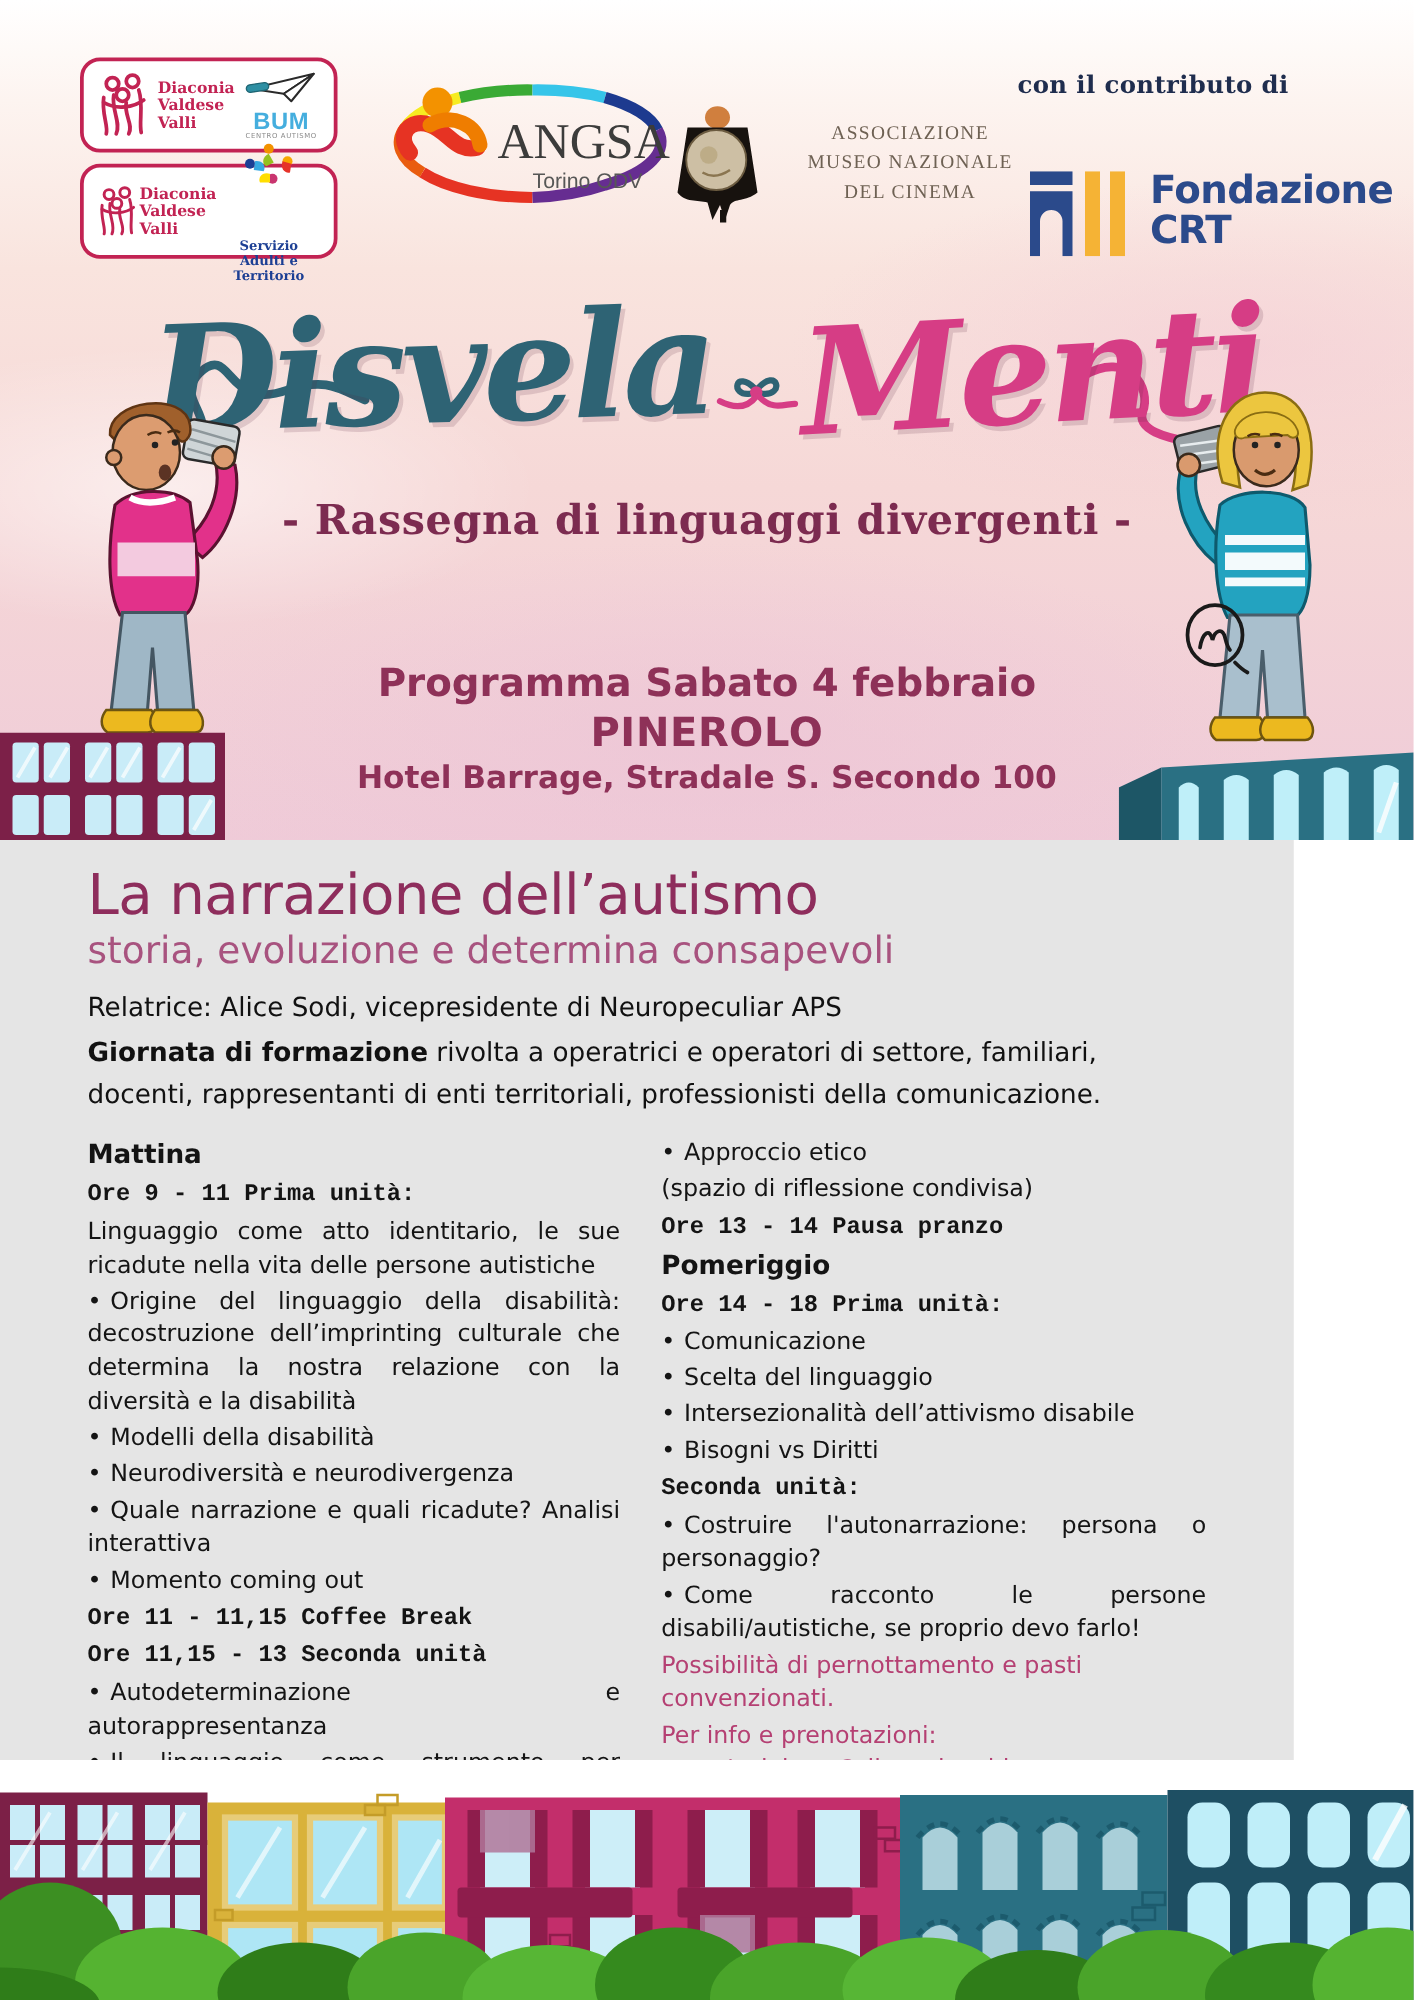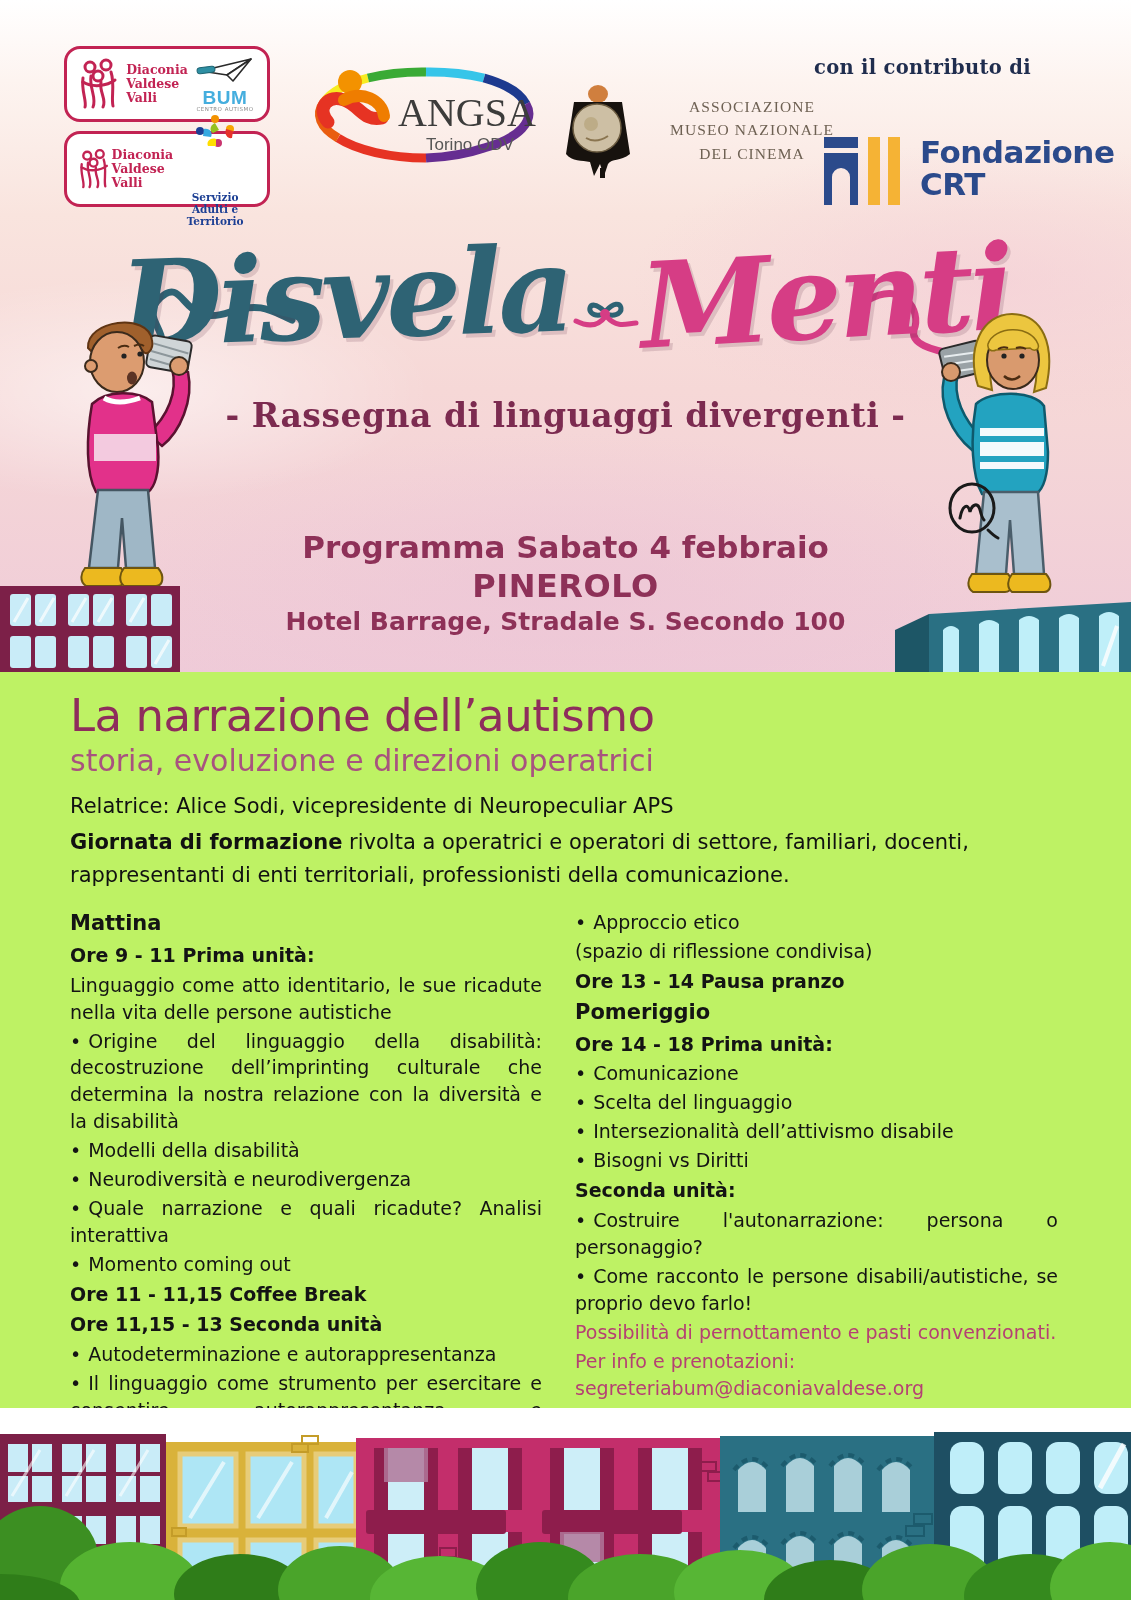--- a/index.html
+++ b/index.html
@@ -58,32 +58,32 @@
   .hero-sub{
     position:absolute;top:396px;left:0;width:100%;text-align:center;
     font-family:"DejaVu Serif","Liberation Serif",serif;font-weight:bold;
     color:#7c2b50;font-size:33px;letter-spacing:.5px;
   }
   .program{position:absolute;top:528px;left:0;width:100%;text-align:center;color:#8e3158;}
   .program .l1{font-size:31px;font-weight:bold;line-height:1.25;}
   .program .l2{font-size:32px;font-weight:bold;line-height:1.2;letter-spacing:.5px;}
   .program .l3{font-size:25px;font-weight:bold;line-height:1.35;}
   
-  .content{position:relative;width:1131px;height:736px;box-sizing:border-box;padding:16px 70px 0 70px;background:#bef264;}
+  .content{position:relative;width:1035px;height:736px;box-sizing:border-box;padding:16px 70px 0 70px;background:#e5e5e5;}
   .main-title{color:#8e2d5c;font-size:45px;line-height:1.08;margin:4px 0 2px 0;font-weight:normal;letter-spacing:-.5px;}
   .main-subtitle{color:#a8537f;font-size:30px;margin:2px 0 16px 0;font-weight:normal;}
   .speaker{font-size:21px;color:#111;margin:6px 0 8px 0;}
   .intro{font-size:21px;color:#111;line-height:1.6;margin:0 0 14px 0;}
   .intro b{font-weight:bold;}
   .cols{display:flex;gap:33px;margin-top:10px;}
   .col-left{width:472px;}
   .col-right{width:483px;}
   .sched-item{font-size:19px;color:#141414;line-height:1.42;margin:2px 0;}
   .sched-item.section{font-weight:bold;font-size:21px;margin:2px 0 3px 0;}
-  .sched-item.bold{font-weight:bold;margin:3px 0;}
+  .sched-item.bold{font-weight:bold;margin:3px 0;font-family:Liberation Mono, monospace;}
   .sched-item.text{text-align:justify;}
   .sched-item.bullet{text-align:justify;}
   .sched-item .dot{margin-right:7px;}
   .sched-item.note{color:#b54073;margin:2px 0;}
   
   .citystrip{position:absolute;left:0;top:1408px;width:1131px;height:192px;background:#fff;}
   .sig{position:absolute;left:944px;top:478px;width:58px;height:64px;}
 </style>
 </head>
 <body>
@@ -172,21 +172,21 @@
         <path d="M228 44 A105 42 0 0 1 186 88 A105 42 0 0 1 128 98" stroke="#662d91"></path>
       </g>
       <circle cx="52" cy="22" r="12" fill="#f39200"></circle>
       <path d="M30 62 C18 48 30 34 46 40 C62 46 66 62 84 58" fill="none" stroke="#e63323" stroke-width="13" stroke-linecap="round"></path>
       <path d="M46 40 C64 30 84 40 86 56" fill="none" stroke="#ef7d00" stroke-width="12" stroke-linecap="round"></path>
       <text x="100" y="66" font-family="Liberation Serif, DejaVu Serif, serif" font-size="40" fill="#3c3c3b">ANGSA</text>
       <text x="128" y="90" font-family="Liberation Sans, sans-serif" font-size="17" fill="#575756">Torino ODV</text>
     </svg>
   </div>
 
-  <div class="logo-abs museo" style="left:560px;top:80px;gap:36px;">
+  <div class="logo-abs museo" style="left:536px;top:80px;gap:36px;">
     <svg width="74" height="100" viewBox="0 0 74 100">
       <ellipse cx="38" cy="14" rx="10" ry="9" fill="#d07f3e"></ellipse>
       <path d="M14 22 L62 22 L70 74 C60 82 52 78 48 84 L44 96 L40 84 L34 96 L30 82 C22 80 12 82 6 74 Z" fill="#17120e"></path>
       <circle cx="37" cy="48" r="24" fill="#cdbfa4" stroke="#6b5b40" stroke-width="1.5"></circle>
       <circle cx="31" cy="44" r="7" fill="#b9a77f" opacity=".8"></circle>
       <path d="M26 58 q10 6 22 -2" stroke="#8a7550" stroke-width="2" fill="none"></path>
       <rect x="40" y="88" width="5" height="10" fill="#17120e"></rect>
     </svg>
     <div class="museo-text">
       <div>ASSOCIAZIONE</div>
@@ -319,21 +319,21 @@
       <path d="M124 76 L124 24 Q134 16 144 24 L144 76 Z"></path>
       <path d="M164 76 L164 22 Q174 14 184 22 L184 76 Z"></path>
       <path d="M204 76 L204 20 Q214 12 224 20 L224 76 Z"></path>
     </g>
     <path d="M208 70 L222 30" stroke="#ffffff" stroke-width="4" opacity=".8"></path>
   </svg>
 </div>
 
 <div class="content">
   <h1 class="main-title">La narrazione dell’autismo</h1>
-  <div class="main-subtitle">storia, evoluzione e direzioni operatrici</div>
+  <div class="main-subtitle">storia, evoluzione e determina consapevoli</div>
   <div class="speaker">Relatrice: Alice Sodi, vicepresidente di Neuropeculiar APS</div>
   <p class="intro"><b>Giornata di formazione</b><span> rivolta a operatrici e operatori di settore, familiari, docenti, rappresentanti di enti territoriali, professionisti della comunicazione.</span></p>
 
   <div class="cols">
     <div class="col-left">
         <div class="sched-item section">Mattina</div>
         <div class="sched-item bold">Ore 9 - 11 Prima unità:</div>
         <div class="sched-item text">Linguaggio come atto identitario, le sue ricadute nella vita delle persone autistiche</div>
         <div class="sched-item bullet"><span class="dot">•</span>Origine del linguaggio della disabilità: decostruzione dell’imprinting culturale che determina la nostra relazione con la diversità e la disabilità</div>
         <div class="sched-item bullet"><span class="dot">•</span>Modelli della disabilità</div>

